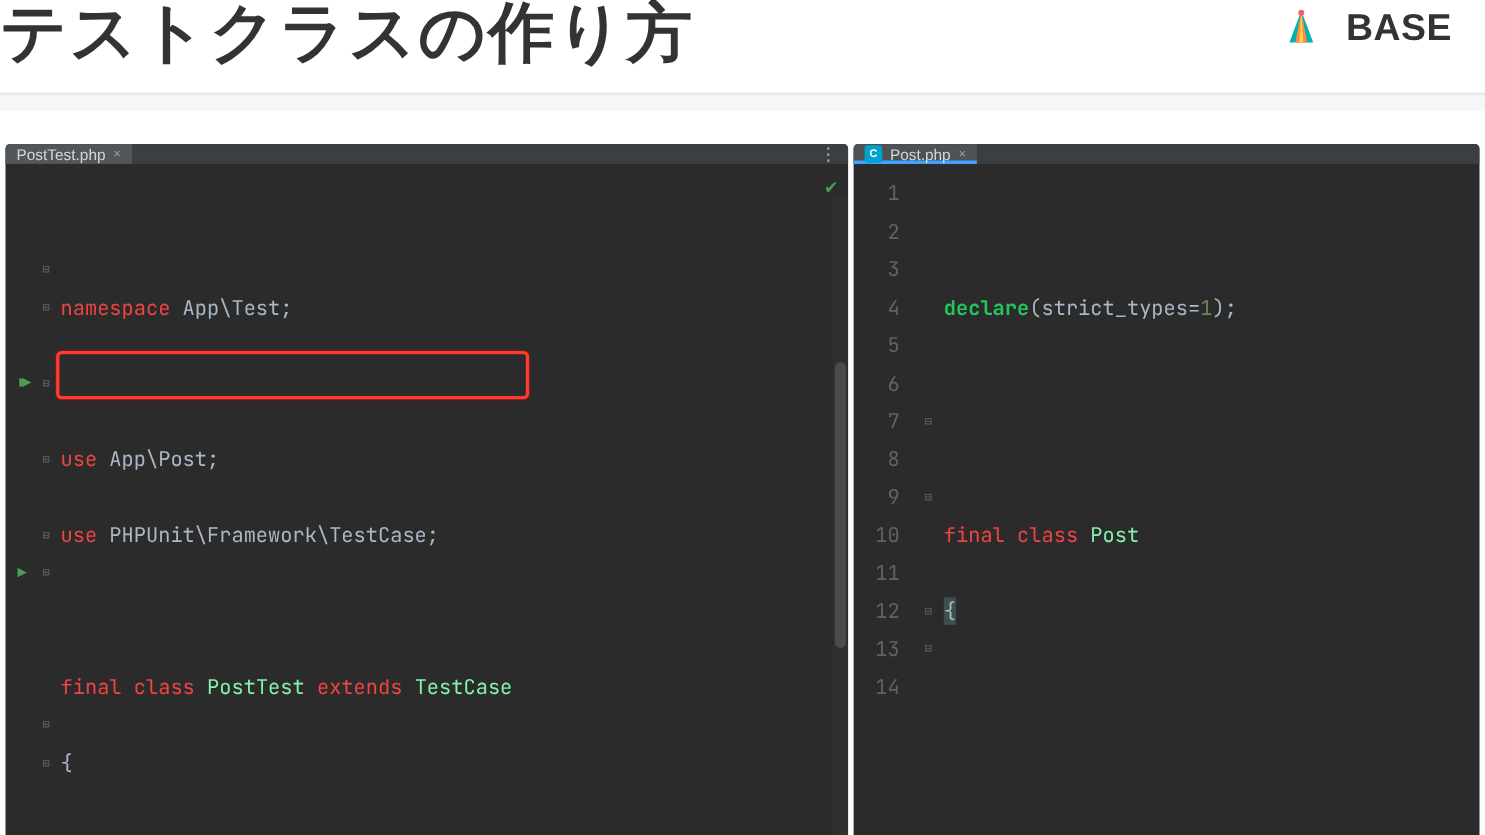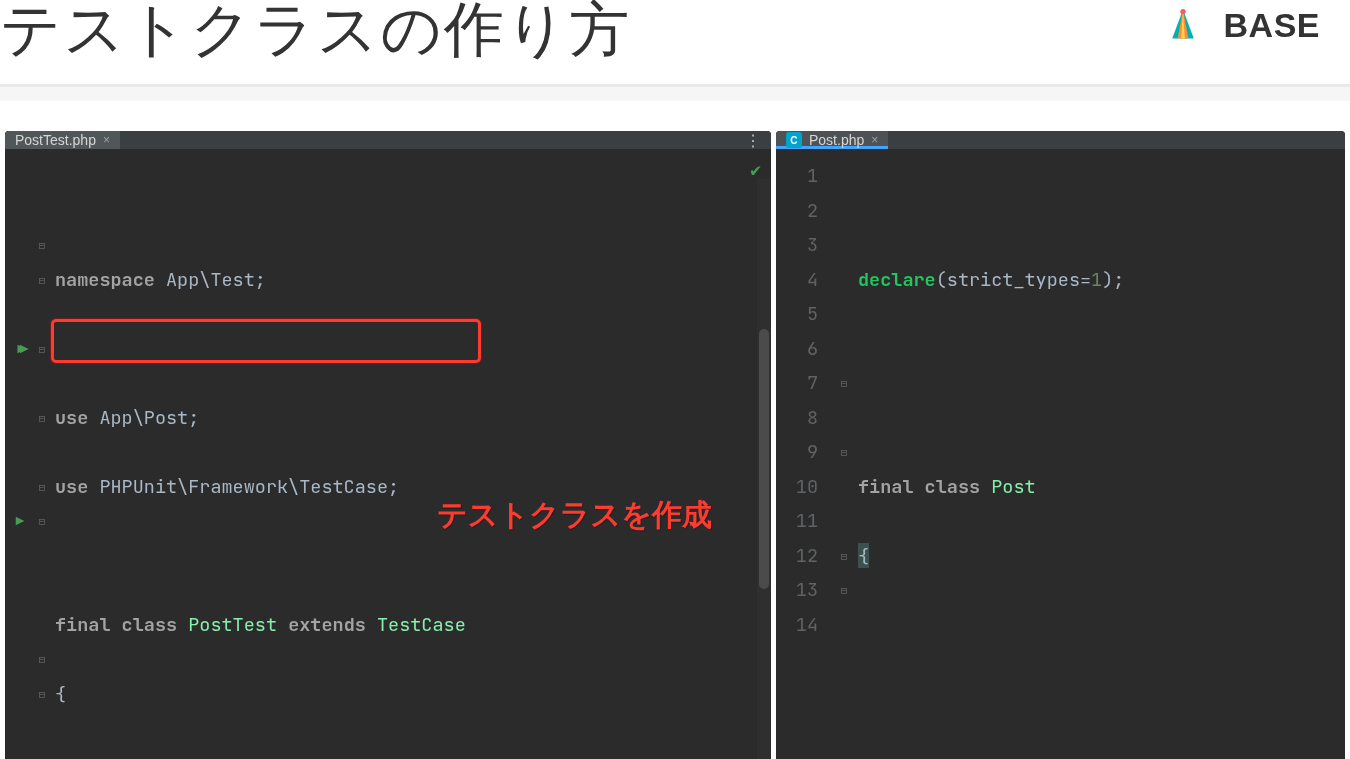--- a/index.html
+++ b/index.html
@@ -8,21 +8,21 @@
     font-family:"Hiragino Sans","Yu Gothic",Meiryo,sans-serif;
     background:#fff; overflow:hidden; color:#333;
   }
 
   
   .header {
     display:flex; justify-content:space-between; align-items:flex-start;
     padding:0 30px 24px 0; background:#fff; border-bottom:3px solid #e9e9e9;
   }
   .title {
-    font-size:60px; font-weight:400; color:#333; letter-spacing:2px;
+    font-size:60px; font-weight:700; color:#333; letter-spacing:2px;
     line-height:1; white-space:nowrap; padding-left:0;
   }
   .brand { display:flex; align-items:center; gap:23px; padding-top:6px;}
   .brand-logo { width:36px; height:36px; position:relative; }
   .brand-text { font-size:34px; font-weight:700; color:#333; letter-spacing:0.5px;}
 
   
   .ide-wrap { display:flex; padding:30px 5px 0 5px; gap:5px; height:calc(100% - 95px);}
   .pane {
     background:#2b2b2b; display:flex; flex-direction:column;
@@ -61,21 +61,21 @@
   .gutter-num { width:60px; text-align:right; padding:10px 18px 0 0; color:#606366; user-select:none;}
   .gutter-num .gl { height:34.5px; position:relative;}
   .fold-rail { width:16px; padding-top:10px; color:#606366; font-size:11px;}
   .fold-rail .fr { height:34.5px; display:flex; align-items:center; justify-content:center;}
 
   
   .fold-left { width:14px; padding-top:10px; color:#606366; font-size:11px; user-select:none;}
   .fold-left .fl { height:34.5px; display:flex; align-items:center; justify-content:center;}
 
   
-  .kw   { color:#a3a3a3;font-weight:bold; }
+  .kw   { color:#ef4444; }
   .cls  { color:#86efac; }
   .fn   { color:#22c55e;font-weight:bold; }
   .str  { color:#6a8759; }
   .php  { color:#cc7832; }
   .punct{ color:#a9b7c6; }
   .brace-hl { background:#3b514d; }
 
   
   .redbox {
     position:absolute; border:3px solid #ff3b30; border-radius:5px;
@@ -188,21 +188,20 @@
 
 
 
 
 
 
 
 
         <div class="redbox"></div>
         <div class="anno">
-          <div>テストクラスを作成</div>
         </div>
       </div>
       <div class="scrollbar-dummy">
         <div class="scrollthumb"></div>
       </div>
     </div>
   </div>
 
   <div class="pane pane-right">
     <div class="tabbar">

